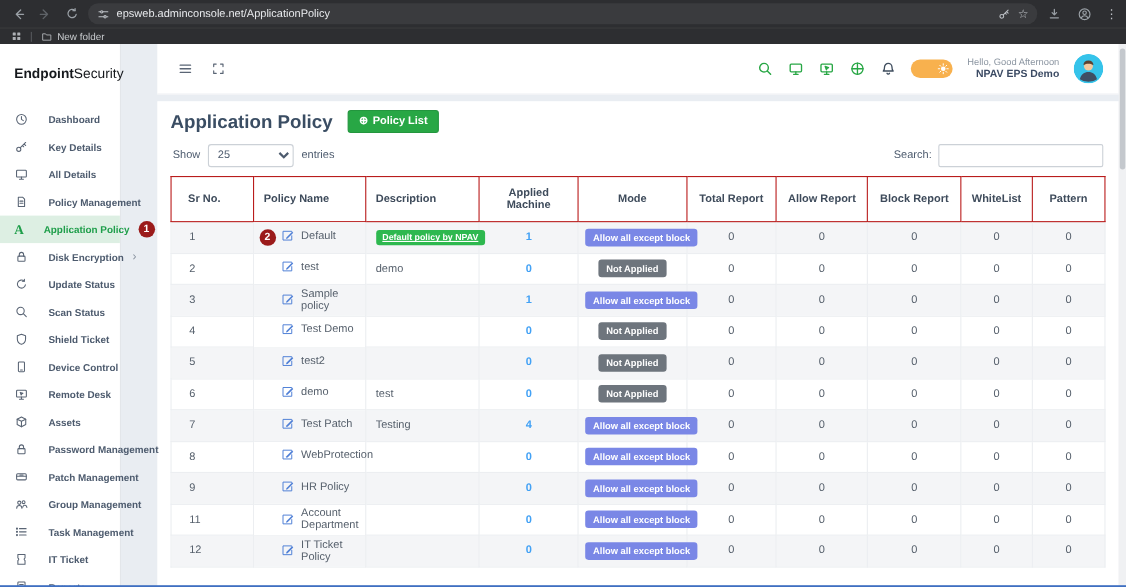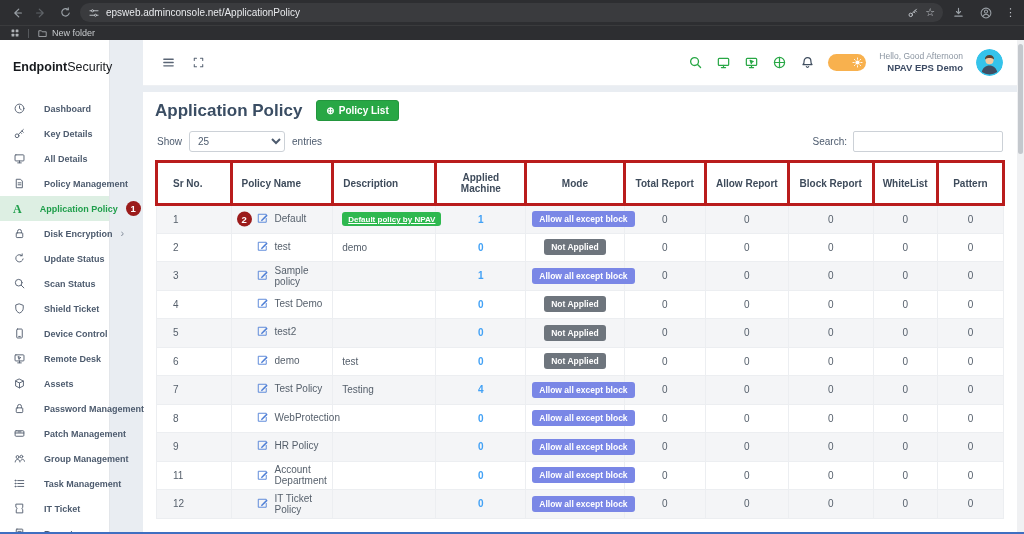--- a/index.html
+++ b/index.html
@@ -50,27 +50,27 @@
   .avatar { width:27px; height:27px; border-radius:50%; overflow:hidden; cursor:pointer; }
 
   
   .content { position:absolute; left:143px; top:92px; width:874px; height:442px; background:#fff; padding:8px 12px 0 12px; overflow:hidden; }
   .title-row { display:flex; align-items:center; gap:14px; }
   .page-title { font-size:17px; font-weight:700; color:#3a4d63; }
   .btn-green { display:inline-flex; align-items:center; gap:4px; background:#28a745; color:#fff; border:1px solid #23963e; font-size:10px; font-weight:600; padding:4px 9px; border-radius:3px; cursor:pointer; }
   .btn-green .bic { font-size:10px; line-height:1; }
   .controls-row { display:flex; align-items:center; margin:10px 2px 8px 2px; font-size:10px; color:#4d5b6e; }
   .show-wrap { display:flex; align-items:center; gap:7px; }
-  .show-wrap select { font-size:10px; color:#4d5b6e; border:1px solid #ccd1d7; border-radius:3px; height:21px; width:96px; padding:0 4px; background:#fff; }
+  .show-wrap select { font-size:10px; color:#4d5b6e; border:1px solid #ccd1d7; border-radius:3px; height:21px; width:78px; padding:0 4px; background:#fff; }
   .search-wrap { margin-left:auto; display:flex; align-items:center; gap:6px; }
   .search-wrap input { width:150px; height:21px; border:1px solid #ccd1d7; border-radius:2px; padding:0 5px; font-size:10px; }
 
   
   table.policy { width:100%; border-collapse:collapse; table-layout:fixed; }
-  .policy th { font-size:10px; font-weight:700; color:#3e4b5b; background:#fff; padding:9px 6px; border:3px solid #b91c1c; text-align:center; cursor:pointer; }
+  .policy th { font-size:10px; font-weight:700; color:#3e4b5b; background:#fff; padding:9px 6px; border:1px solid #b91c1c; text-align:center; cursor:pointer; }
   .policy td { font-size:10px; color:#555f6b; padding:0 6px; height:28.5px; border:1px solid #eceef1; text-align:center; }
   .policy tbody tr:nth-child(odd) td { background:#f4f5f7; }
   .policy tbody tr:nth-child(even) td { background:#fff; }
   .policy th:nth-child(1) { text-align:left; padding-left:15px; }
   .policy td:nth-child(1) { text-align:left; padding-left:16px; }
   .policy th:nth-child(2), .policy th:nth-child(3) { text-align:left; padding-left:9px; }
   .policy td:nth-child(2) { text-align:left; padding-left:24px; position:relative; }
   .policy td:nth-child(3) { text-align:left; padding-left:9px; }
   .policy th:nth-child(1), .policy td:nth-child(1) { width:8.8%; }
   .policy th:nth-child(2), .policy td:nth-child(2) { width:12%; }
@@ -577,21 +577,21 @@
           </tr>
           <tr>
             <td>7</td>
             <td><span class="name-cell">
                 <span class="edit-ic">
                   <svg viewBox="0 0 16 16" width="13" height="13" fill="none" stroke="currentColor" stroke-width="1.1" stroke-linejoin="round">
                     <path d="M12.6 3.6v-.8h-9.8v9.8h9.8V7.4"></path>
                     <path d="M6.6 9.6l6.4-6.4 1.3 1.3-6.4 6.4-1.7.4z" fill="currentColor" stroke="none"></path>
                   </svg>
                 </span>
-                <span>Test Policy</span>
+                <span>Test Patch</span>
               </span></td>
             <td>Testing</td>
             <td><span class="applied-link">4</span></td>
             <td><span class="badge-mode" style="background: rgb(122, 135, 230);">Allow all except block</span></td>
             <td>0</td>
             <td>0</td>
             <td>0</td>
             <td>0</td>
             <td>0</td>
           </tr>

